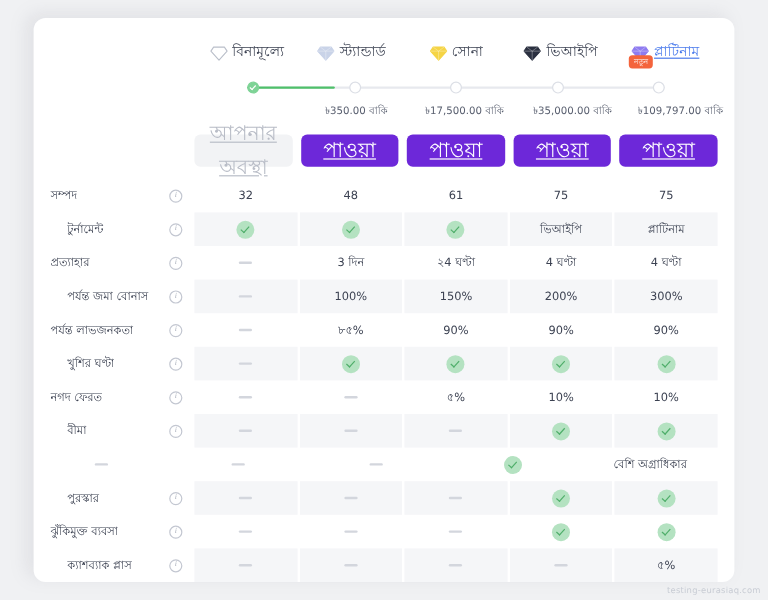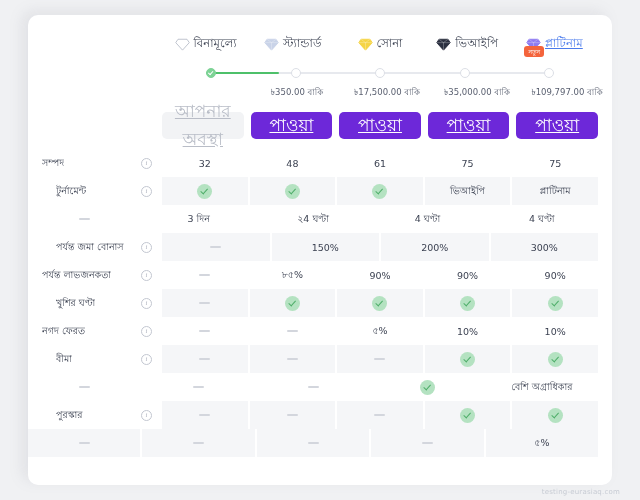--- a/index.html
+++ b/index.html
@@ -253,21 +253,21 @@
     top: 3.4px;
     width: 3.2px;
     height: 6.4px;
     border: solid #4fae6a;
     border-width: 0 1.6px 1.6px 0;
     transform: rotate(42deg);
   }
 
   .watermark {
     position: absolute;
-    right: 20px;
+    right: 6px;
     bottom: 4px;
     font-size: 7px;
     color: #c8ccd4;
     letter-spacing: 0.2px;
   }
 </style>
 </head>
 <body>
 
 <div id="card">
@@ -372,36 +372,41 @@
         <div class="tcell">
           <span class="check"></span>
         </div>
         <div class="tcell">
           <span class="check"></span>
         </div>
         <div class="tcell">ভিআইপি</div>
         <div class="tcell">প্লাটিনাম</div>
       </div>
       <div class="trow">
+        <div class="lcell">
+          <span class="lname">প্রত্যাহার</span>
+          <span class="info">i</span>
+        </div>
         <div class="tcell">
           <span class="dash"></span>
         </div>
         <div class="tcell">3 দিন</div>
         <div class="tcell">২4 ঘণ্টা</div>
         <div class="tcell">4 ঘণ্টা</div>
         <div class="tcell">4 ঘণ্টা</div>
       </div>
       <div class="trow alt">
         <div class="lcell">
           <span class="lname">পর্যন্ত জমা বোনাস</span>
           <span class="info">i</span>
         </div>
         <div class="tcell">
           <span class="dash"></span>
         </div>
+        <div class="tcell">100%</div>
         <div class="tcell">150%</div>
         <div class="tcell">200%</div>
         <div class="tcell">300%</div>
       </div>
       <div class="trow">
         <div class="lcell">
           <span class="lname">পর্যন্ত লাভজনকতা</span>
           <span class="info">i</span>
         </div>
         <div class="tcell">
@@ -498,21 +503,46 @@
         <div class="tcell">
           <span class="dash"></span>
         </div>
         <div class="tcell">
           <span class="check"></span>
         </div>
         <div class="tcell">
           <span class="check"></span>
         </div>
       </div>
+      <div class="trow">
+        <div class="lcell">
+          <span class="lname">ঝুঁকিমুক্ত ব্যবসা</span>
+          <span class="info">i</span>
+        </div>
+        <div class="tcell">
+          <span class="dash"></span>
+        </div>
+        <div class="tcell">
+          <span class="dash"></span>
+        </div>
+        <div class="tcell">
+          <span class="dash"></span>
+        </div>
+        <div class="tcell">
+          <span class="check"></span>
+        </div>
+        <div class="tcell">
+          <span class="check"></span>
+        </div>
+      </div>
       <div class="trow alt">
+        <div class="lcell">
+          <span class="lname">ক্যাশব্যাক প্লাস</span>
+          <span class="info">i</span>
+        </div>
         <div class="tcell">
           <span class="dash"></span>
         </div>
         <div class="tcell">
           <span class="dash"></span>
         </div>
         <div class="tcell">
           <span class="dash"></span>
         </div>
         <div class="tcell">

